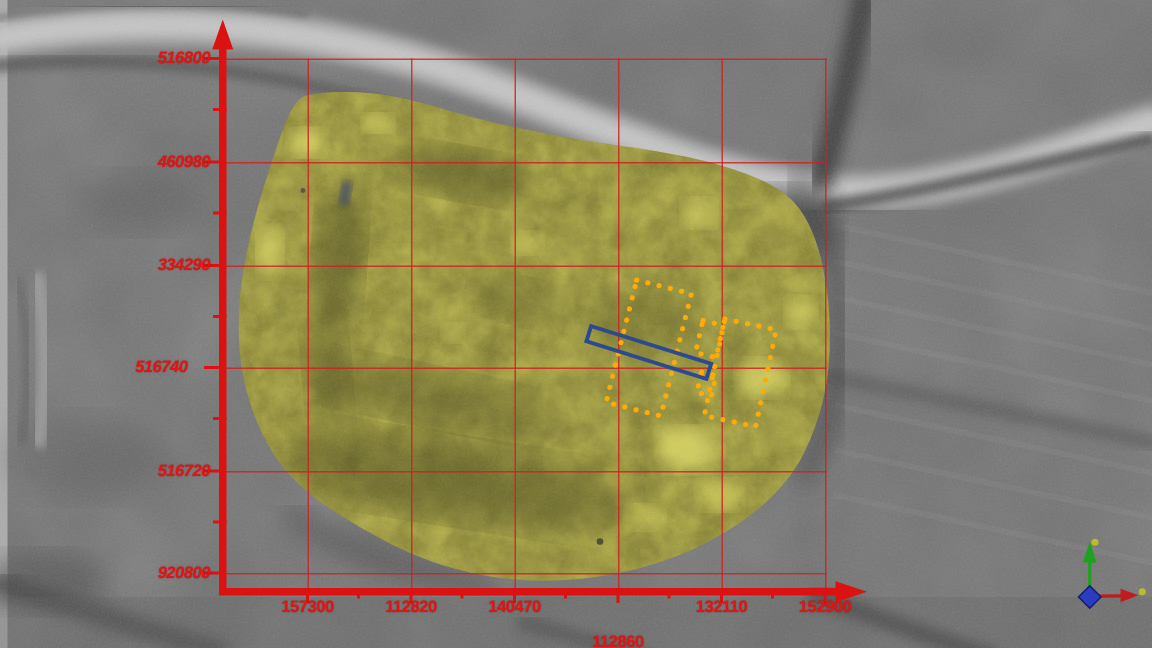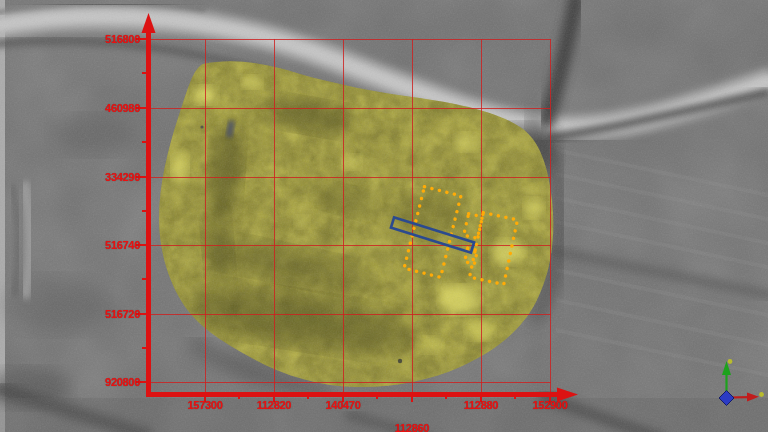--- a/index.html
+++ b/index.html
@@ -1,21 +1,21 @@
 <!DOCTYPE html>
 <html><head>
 <meta charset="utf-8">
 <style>
   html,body{margin:0;padding:0;background:#111;}
   #app{position:relative;width:768px;height:432px;overflow:hidden;background:#707070;
        font-family:"Liberation Sans",sans-serif;}
   #app svg{position:absolute;left:0;top:0;}
   .lab{position:absolute;font:bold 11px "Liberation Sans",sans-serif;color:#ea1111;
        letter-spacing:-0.3px;text-shadow:0 0 1px rgba(90,0,0,.55);line-height:12px;}
-  .ylab{width:46px;text-align:right;}
+  .ylab{width:46px;text-align:right;font-style:italic;}
   .xlab{width:48px;text-align:center;}
   .gridv{position:absolute;width:1px;background:rgba(206,32,32,.82);}
   .gridh{position:absolute;height:1px;background:rgba(206,32,32,.82);}
   .axis{position:absolute;background:#dc1212;}
   .tick{position:absolute;background:#dc1212;}
 </style>
 </head>
 <body>
 
 <div id="app">
@@ -173,26 +173,26 @@
     <div class="tick" style="left:142px;top:141px;width:9px;height:2px"></div>
     <div class="tick" style="left:142px;top:210px;width:9px;height:2px"></div>
     <div class="tick" style="left:142px;top:278px;width:9px;height:2px"></div>
     <div class="tick" style="left:142px;top:347px;width:9px;height:2px"></div>
   </div>
 
   <span class="lab xlab" style="left:181px;top:399px">157300</span>
   <span class="lab xlab" style="left:250px;top:399px">112820</span>
   <span class="lab xlab" style="left:319px;top:399px">140470</span>
   <span class="lab xlab" style="left:388px;top:422px">112860</span>
-  <span class="lab xlab" style="left:457px;top:399px">112880</span>
+  <span class="lab xlab" style="left:457px;top:399px">132110</span>
   <span class="lab xlab" style="left:526px;top:399px">152900</span>
   <span class="lab ylab" style="left:94px;top:33px">516800</span>
   <span class="lab ylab" style="left:94px;top:102px">460980</span>
   <span class="lab ylab" style="left:94px;top:171px">334290</span>
-  <span class="lab ylab" style="left:94px;top:239px">516740</span>
+  <span class="lab ylab" style="left:79px;top:239px">516740</span>
   <span class="lab ylab" style="left:94px;top:308px">516720</span>
   <span class="lab ylab" style="left:94px;top:376px">920800</span>
 
   <svg width="768" height="432" viewBox="0 0 768 432">
 
     <polygon points="148.5,13 141.5,33 155.5,33" fill="#dc1212"></polygon>
     <polygon points="578,394.5 557,387.5 557,401.5" fill="#dc1212"></polygon>
 
     <g fill="none" stroke="#ffab07" stroke-width="3.4" stroke-dasharray="0.1 7.6" stroke-linecap="round">
       <rect x="413.7" y="190" width="37.6" height="84" transform="rotate(14 432.5 232)"></rect>

